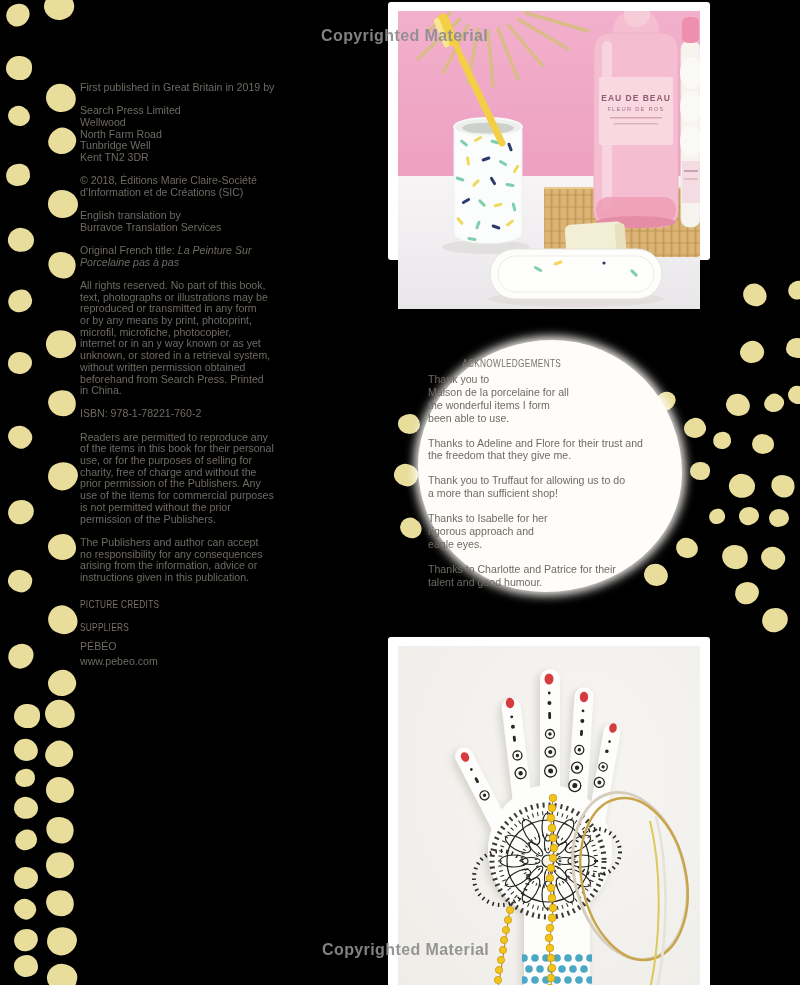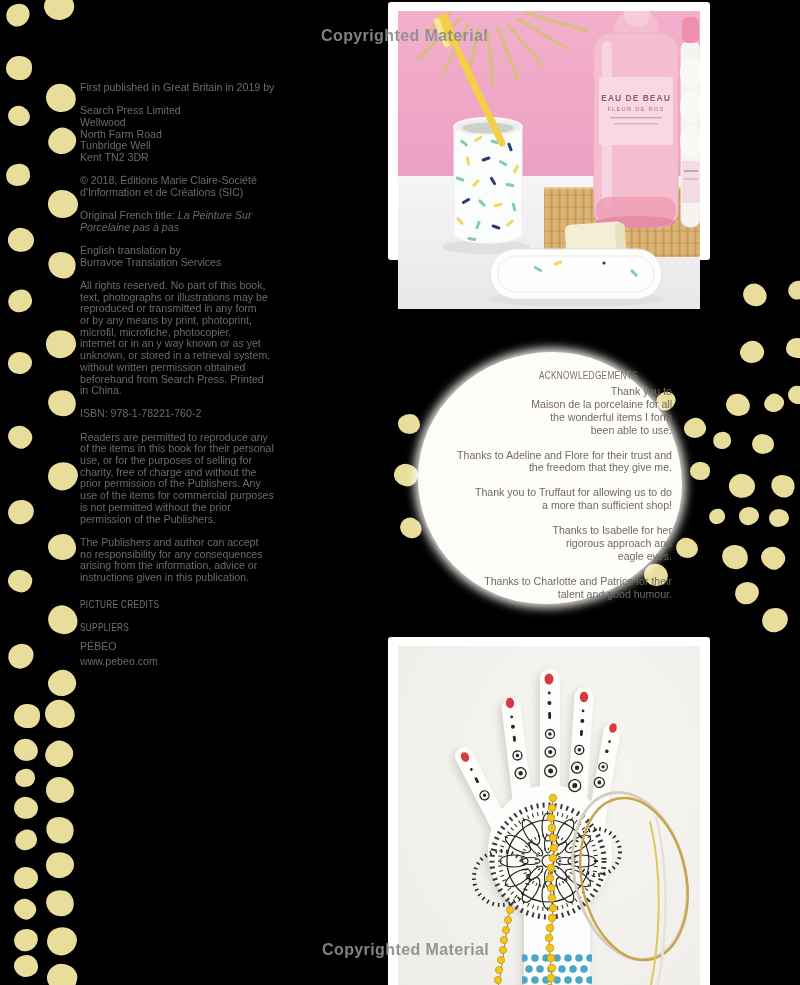--- a/index.html
+++ b/index.html
@@ -37,24 +37,24 @@
   .photo {
     position:absolute; z-index:2; background:#ffffff; border-radius:3px;
     box-shadow:0 0 0 1px rgba(120,100,80,0.05);
   }
   .photo-top  { left:388px; top:2px;   width:322px; height:258px; padding:0;text-decoration:underline; }
   .photo-bottom{ left:388px; top:637px; width:322px; height:372px; }
   .photo svg { display:block; margin:9px 10px; }
 
   
   .ack-circle {
-    position:absolute; z-index:4; left:418px; top:352px; width:264px; height:252px;
+    position:absolute; z-index:4; left:418px; top:340px; width:264px; height:252px;
     background:#fffdfa; border-radius:51% 49% 52% 48% / 50% 53% 47% 50%;
     box-shadow:0 0 10px 4px rgba(255,253,250,.9);
-    text-align:right; color:#6f6a63; font-size:10.6px; line-height:12.9px;
+    text-align:left; color:#6f6a63; font-size:10.6px; line-height:12.9px;
     padding:0; box-sizing:border-box;
   }
   .ack-inner { padding:17px 10px 0 10px; }
   .ack-heading {
     display:block; margin:0 0 3px 0; font-weight:400; font-size:11.5px;
     color:#797268; letter-spacing:.4px; transform:scaleX(.72);
     transform-origin:center; white-space:nowrap;
   }
   .ack-circle p { margin:0 0 12px 0; white-space:pre-line; }
 </style>
@@ -135,24 +135,24 @@
 
   <div class="imprint-col">
     <p>First published in Great Britain in 2019 by</p>
     <p>Search Press Limited
 Wellwood
 North Farm Road
 Tunbridge Well
 Kent TN2 3DR</p>
     <p>© 2018, Éditions Marie Claire-Société
 d'Information et de Créations (SIC)</p>
+    <p>English translation by
+Burravoe Translation Services</p>
     <p><span class="orig-label">Original French title:</span><span class="ital">La Peinture Sur
 Porcelaine pas à pas</span></p>
-    <p>English translation by
-Burravoe Translation Services</p>
     <p>All rights reserved. No part of this book,
 text, photographs or illustrations may be
 reproduced or transmitted in any form
 or by any means by print, photoprint,
 microfil, microfiche, photocopier,
 internet or in an y way known or as yet
 unknown, or stored in a retrieval system,
 without written permission obtained
 beforehand from Search Press. Printed
 in China.</p>

